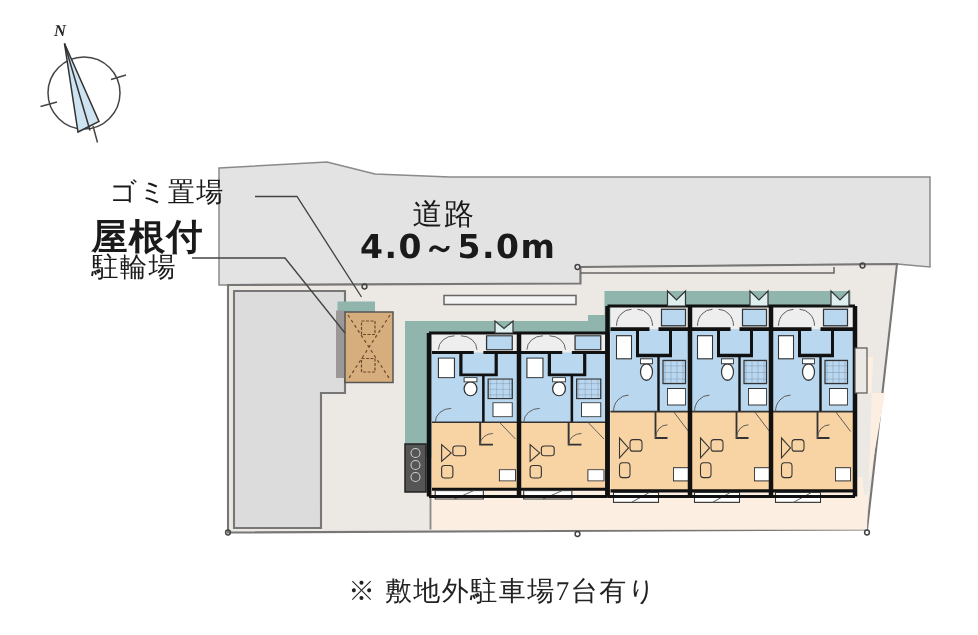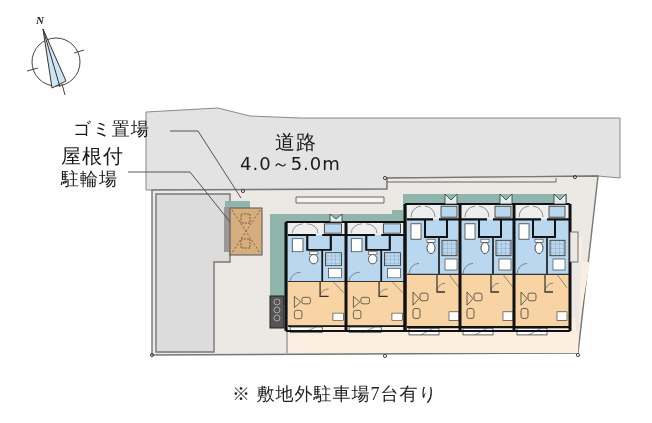--- a/index.html
+++ b/index.html
@@ -1,24 +1,24 @@
 <!DOCTYPE html>
 <html><head>
 <meta charset="utf-8">
 <style>
   html, body { margin:0; padding:0; background:#ffffff; }
   body { width:652px; height:423px; position:relative; overflow:hidden;
          font-family:"DejaVu Sans", "Liberation Sans", sans-serif; }
   #plan { position:absolute; left:0; top:0; }
   .lbl { position:absolute; color:#1a1a1a; white-space:nowrap; line-height:1; }
   .lbl-trash { left:73px; top:120px; font-size:18px; letter-spacing:1px; }
-  .lbl-roof { left:61px; top:146px; font-size:20px; letter-spacing:1px; }
+  .lbl-roof { left:61px; top:146px; font-size:24px; letter-spacing:1px;font-weight:bold; }
   .lbl-bike { left:61px; top:170px; font-size:18px; letter-spacing:1px;text-align:center; }
   .lbl-road { left:275px; top:132px; font-size:20px; letter-spacing:1px; }
-  .lbl-width { left:240px; top:155px; font-size:18px; letter-spacing:1px; }
+  .lbl-width { left:240px; top:155px; font-size:22px; letter-spacing:1px;font-weight:bold; }
   .note { position:absolute; left:232px; top:382px; font-size:18px; color:#222; white-space:nowrap; letter-spacing:1px;font-family:Liberation Serif, serif; }
 </style>
 </head>
 <body>
 
 <svg id="plan" width="652" height="423" viewBox="0 0 652 423" xmlns="http://www.w3.org/2000/svg">
   <defs>
     <pattern id="tiles" width="4" height="4" patternUnits="userSpaceOnUse">
       <rect width="4" height="4" fill="#b9d7ef"></rect>
       <path d="M0 0H4M0 0V4" stroke="#6c8aa0" stroke-width="0.5"></path>

